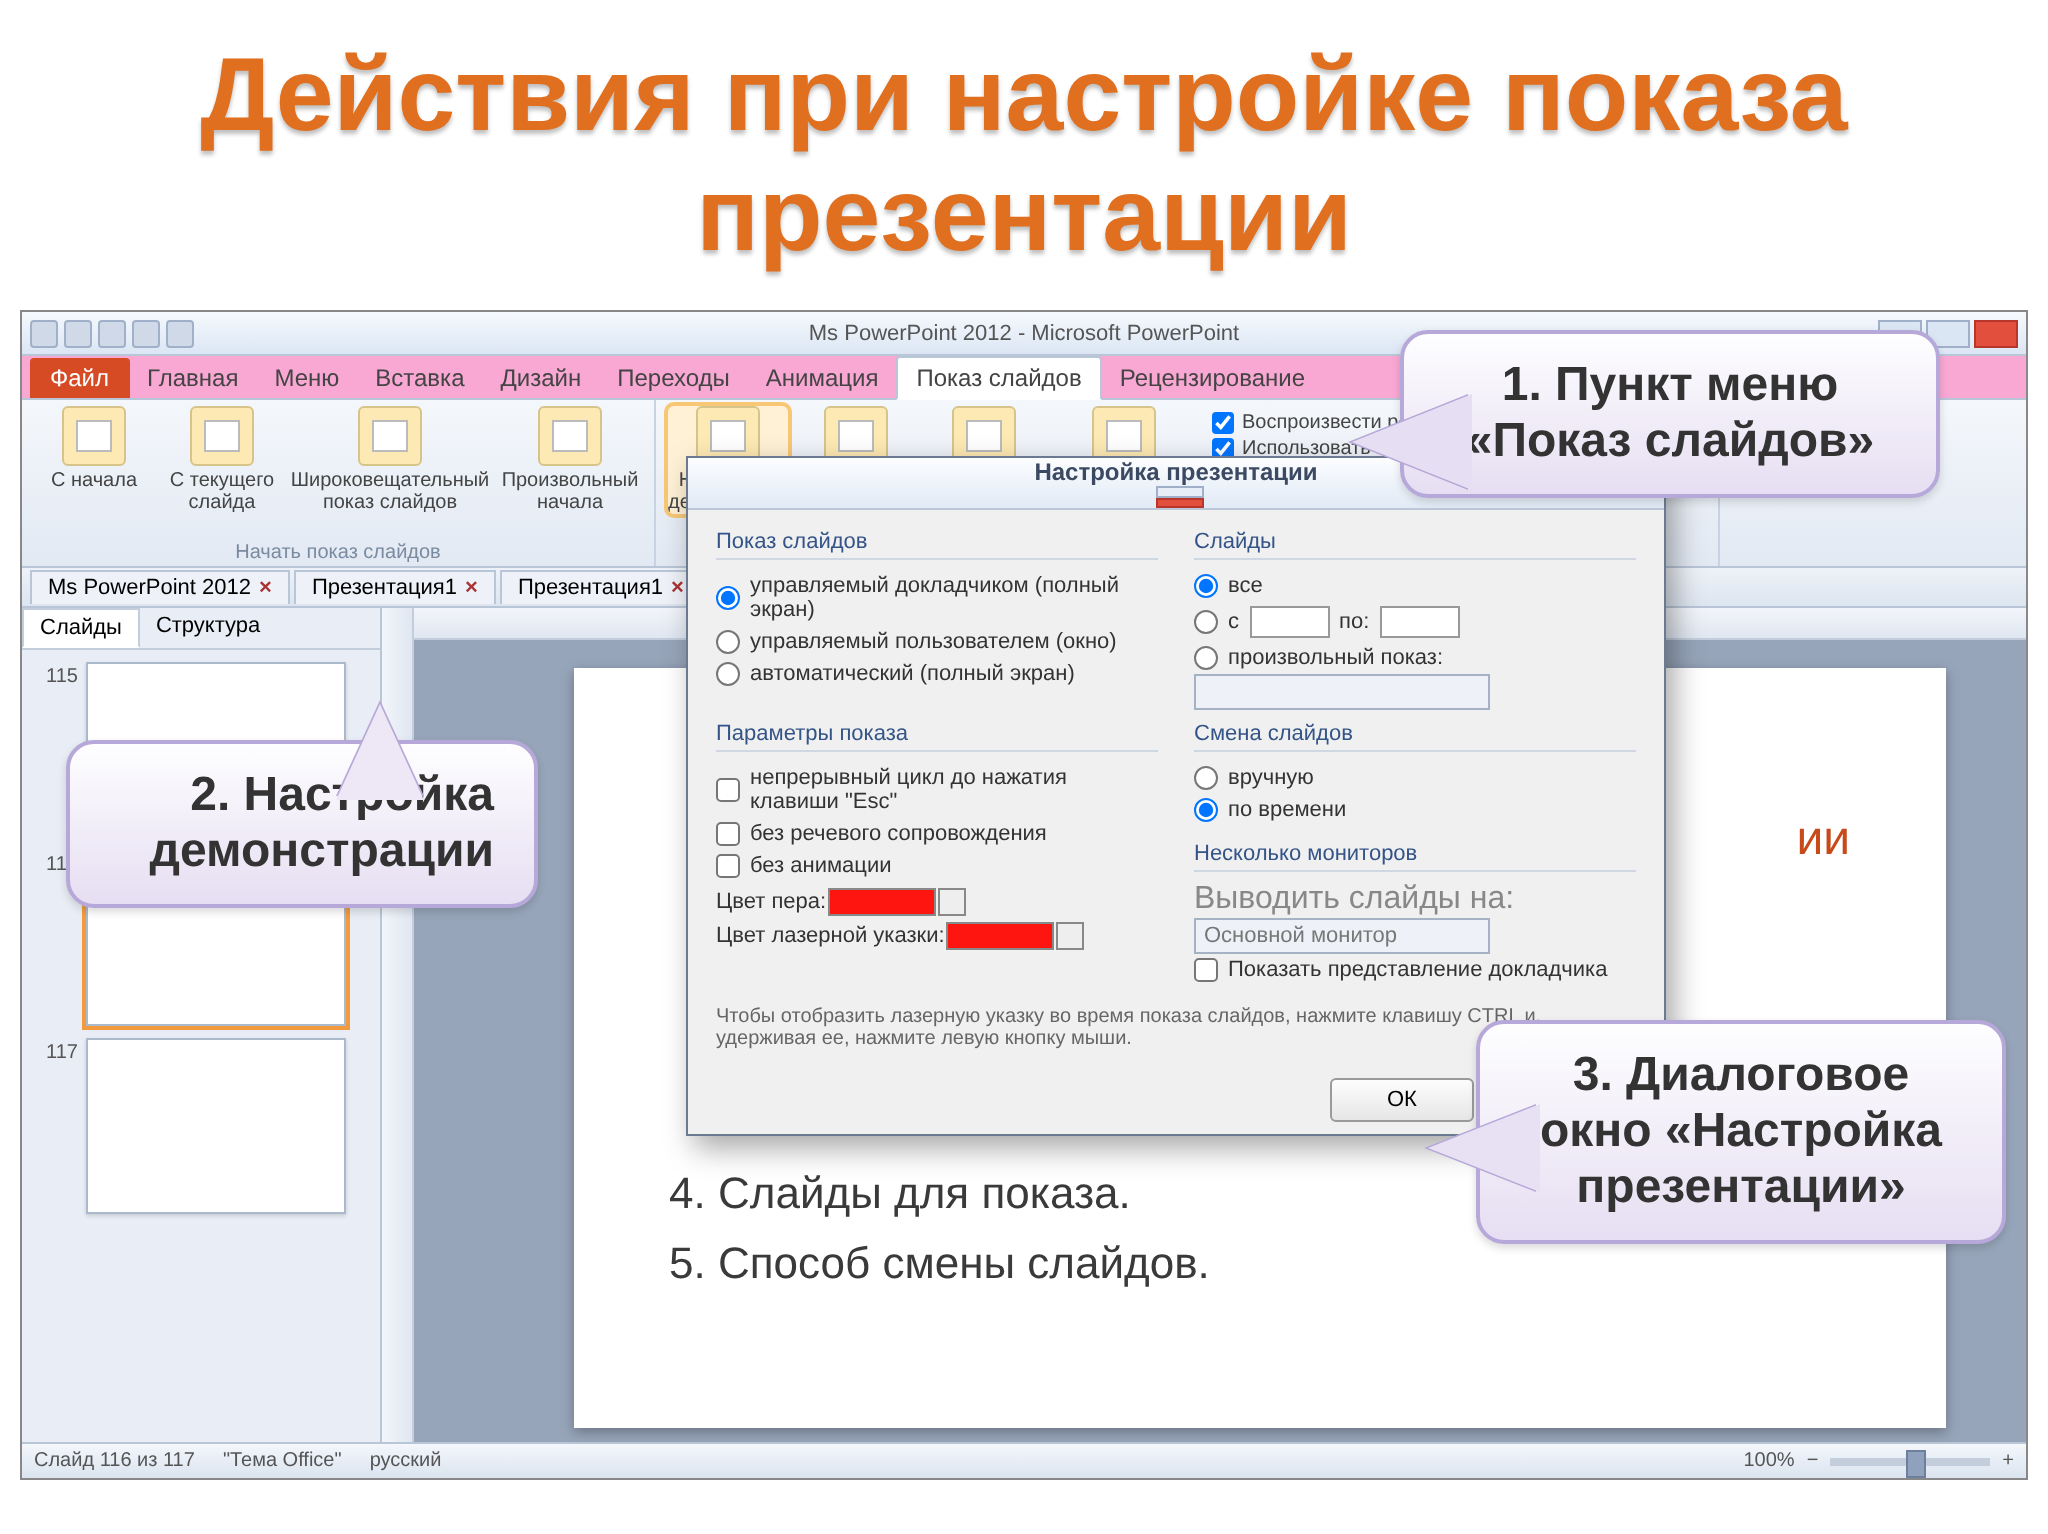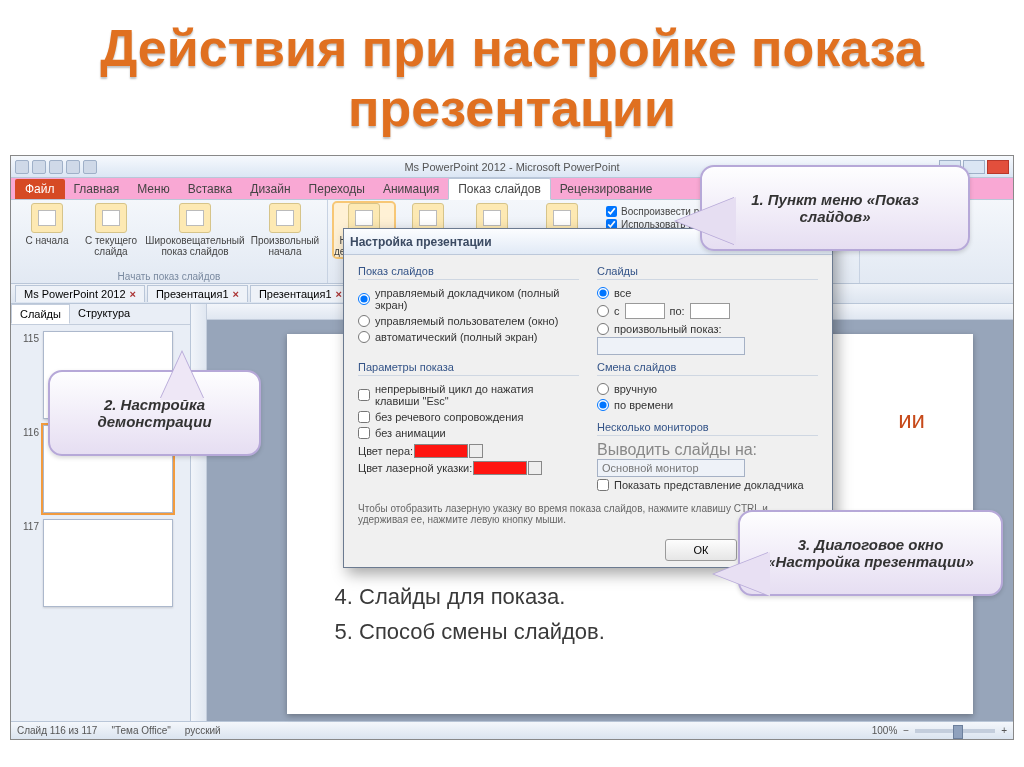--- a/index.html
+++ b/index.html
@@ -46,42 +46,42 @@
   .slide .visible1 { position:absolute; right:48px; top:72px; color:#c74a1a; font-size:24px;}
   .slide .visible2 { position:absolute; right:48px; top:180px; font-size:26px; color:#333; font-weight:normal;}
   .slide ol { list-style:decimal; margin-left:24px; font-size:22px; line-height:1.6; position:absolute; left:48px; top:245px;}
   .slide ol li.n4, .slide ol li.n5 { color:#3a3a3a; }
   .statusbar { height:18px; background:linear-gradient(#f4f7fb,#dbe4f0); border-top:1px solid #b9c6d8; font-size:10px; color:#555; display:flex; align-items:center; padding:0 6px; gap:14px;}
   .statusbar .spacer { flex:1; }
   .statusbar .zoom { display:flex; align-items:center; gap:6px;}
   .zoom .track { width:80px; height:4px; background:#c3cddc; position:relative;}
   .zoom .track::after { content:""; position:absolute; width:8px; height:12px; background:#8fa1bd; top:-4px; left:38px; border:1px solid #6c7f9c;}
   .dialog { position:absolute; left:343px; top:228px; width:490px; background:#f0f0f0; border:1px solid #6b7a90; box-shadow:4px 6px 14px rgba(0,0,0,.35); font-size:11px; color:#333;}
-  .dialog .titlebar { background:linear-gradient(#fcfdff,#e1eaf6); height:26px; border-bottom:1px solid #bcc8da; display:flex; align-items:center; padding:0 6px; font-size:12px; font-weight:bold; color:#3b4a62;}
+  .dialog .titlebar { background:linear-gradient(#fcfdff,#e1eaf6); height:26px; border-bottom:1px solid #bcc8da; display:flex; align-items:center; padding:0 6px; font-size:12px; font-weight:bold; color:#3b4a62;flex-direction:column;}
   .dialog .titlebar .spacer { flex:1; }
   .dialog .titlebar .wb { width:24px; height:16px; border:1px solid #9fb0c8; background:#e8eef7; margin-left:3px;}
   .dialog .titlebar .wb.close { background:#e24f3c; border-color:#b8372a; }
   .dlg-body { padding:10px 14px 6px; display:grid; grid-template-columns: 1fr 1fr; gap:6px 18px;}
   .fs { }
   .fs .lg { color:#345488; font-weight:normal; border-bottom:1px solid #cfd7e2; margin-bottom:5px; padding-bottom:2px;}
   .fs label { display:flex; align-items:center; gap:5px; padding:2px 0;}
   .fs input[type=radio],.fs input[type=checkbox]{ width:12px; height:12px;}
   .pen-row { display:flex; align-items:center; gap:1px; margin-top:3px;}
   .pen-swatch { width:54px; height:14px; background:#ff1510; border:1px solid #888;}
   .pen-swatch + .dd { width:14px; height:14px; border:1px solid #888; background:#eee; }
   .spinner { width:40px; height:16px; border:1px solid #999; background:#fff; display:inline-block;}
   .select { width:148px; height:18px; border:1px solid #a5b1c5; background:#eef2f8; display:flex; align-items:center; padding:0 4px; color:#777;}
   .dlg-foot-text { grid-column:1/3; font-size:10px; color:#666; padding:4px 0;}
   .dlg-buttons { grid-column:1/3; text-align:right; padding-top:4px;}
   .dlg-buttons button { width:72px; height:22px; font-size:11px; margin-left:6px; background:linear-gradient(#fdfdfd,#e6e6e6); border:1px solid #9a9a9a; border-radius:3px;}
-  .callout { position:absolute; background:linear-gradient(#fefeff,#e6def2); border:2px solid #b6a8d8; border-radius:14px; padding:24px 20px; font-size:15px; font-weight:bold; color:#333; text-align:center; box-shadow:0 2px 4px rgba(0,0,0,.15);font-style:italic;}
+  .callout { position:absolute; background:linear-gradient(#fefeff,#e6def2); border:2px solid #b6a8d8; border-radius:14px; padding:12px 20px; font-size:24px; font-weight:bold; color:#333; text-align:center; box-shadow:0 2px 4px rgba(0,0,0,.15);}
   .callout .tail { position:absolute; width:0; height:0; }
   .c1 { left:700px; top:165px; width:270px;}
   .c1 .tail { left:-50px; top:30px; border:24px solid transparent; border-right:60px solid #e6def2; filter:drop-shadow(-2px 0 0 #b6a8d8);}
-  .c2 { left:48px; top:370px; width:213px;}
+  .c2 { left:33px; top:370px; width:236px;text-align:right;}
   .c2 .tail { right:55px; top:-42px; border:22px solid transparent; border-bottom:48px solid #eee7f6; filter:drop-shadow(0 -2px 0 #b6a8d8);}
   .c3 { left:738px; top:510px; width:265px;}
   .c3 .tail { left:-48px; top:40px; border:22px solid transparent; border-right:56px solid #e8e0f3; filter:drop-shadow(-2px 0 0 #b6a8d8);}
 </style>
 </head>
 <body>
 
 <div class="page-title">Действия при настройке показа презентации</div>
 
 <div class="screenshot-frame">

